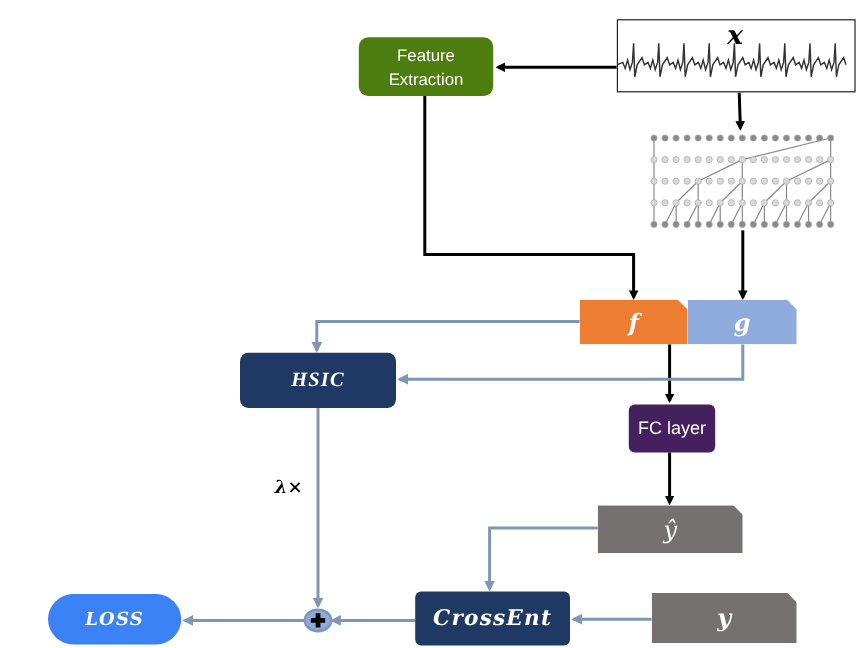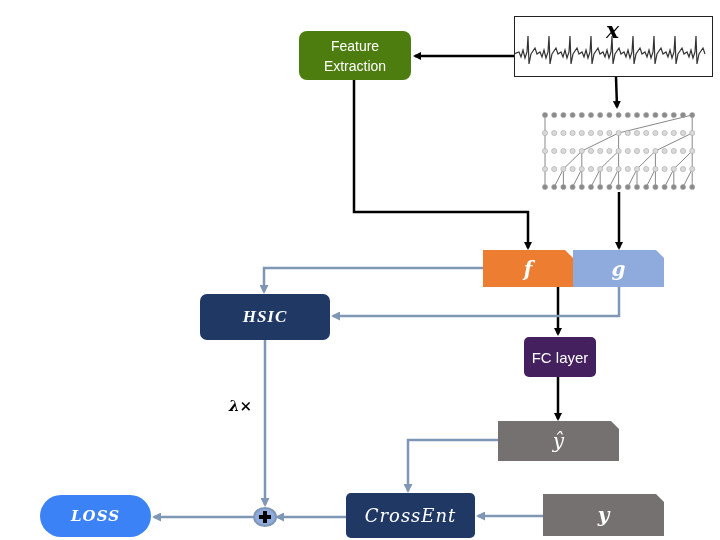--- a/index.html
+++ b/index.html
@@ -5,21 +5,21 @@
   html,body{margin:0;padding:0;background:#ffffff;}
   body{width:720px;height:540px;position:relative;overflow:hidden;font-family:"DejaVu Serif",serif;}
   svg{position:absolute;left:0;top:0;}
   .box{position:absolute;display:flex;align-items:center;justify-content:center;color:#fff;box-sizing:border-box;text-align:center;}
   .sans{font-family:"Liberation Sans",sans-serif;}
   .mathb{font-family:"DejaVu Serif",serif;font-style:italic;font-weight:bold;}
   .mathi{font-family:"DejaVu Serif",serif;font-style:italic;}
   #fe{left:299px;top:31px;width:112px;height:49px;background:#4d7c0f;border-radius:8px;font-size:14px;line-height:20px;}
   #hsic{left:200px;top:294px;width:130px;height:46px;background:#203864;border-radius:7px;font-size:17px;letter-spacing:1px;font-family:Liberation Serif, serif;}
   #fc{left:524px;top:337px;width:72px;height:40px;background:#44205f;border-radius:5px;font-size:15px;}
-  #ce{left:346px;top:493px;width:129px;height:45px;background:#203864;border-radius:5px;font-size:18px;letter-spacing:1px;}
+  #ce{left:346px;top:493px;width:129px;height:45px;background:#203864;border-radius:5px;font-size:18px;letter-spacing:1px;font-weight:bold;}
   #loss{left:40px;top:495px;width:111px;height:42px;background:#3b82f6;border-radius:21px;font-size:15px;letter-spacing:1px;}
   .tab{position:absolute;display:flex;align-items:center;justify-content:center;color:#fff;clip-path:polygon(0 0,calc(100% - 8px) 0,100% 8px,100% 100%,0 100%);}
   #fbox{left:483px;top:250px;width:90px;height:37px;background:#ed7d31;font-size:20px;}
   #gbox{left:573px;top:250px;width:91px;height:37px;background:#8faadc;font-size:20px;}
   #yhat{left:498px;top:421px;width:121px;height:40px;background:#767171;font-size:20px;}
   #ybox{left:543px;top:494px;width:121px;height:42px;background:#767171;font-size:20px;}
   #ecg{position:absolute;left:514px;top:16px;width:199px;height:61px;border:1.5px solid #222;box-sizing:border-box;background:#fff;}
   #xlab{position:absolute;left:606px;top:17px;font-size:22px;color:#000;}
   #lam{position:absolute;left:229px;top:397px;font-size:15px;color:#000;}
 </style>

